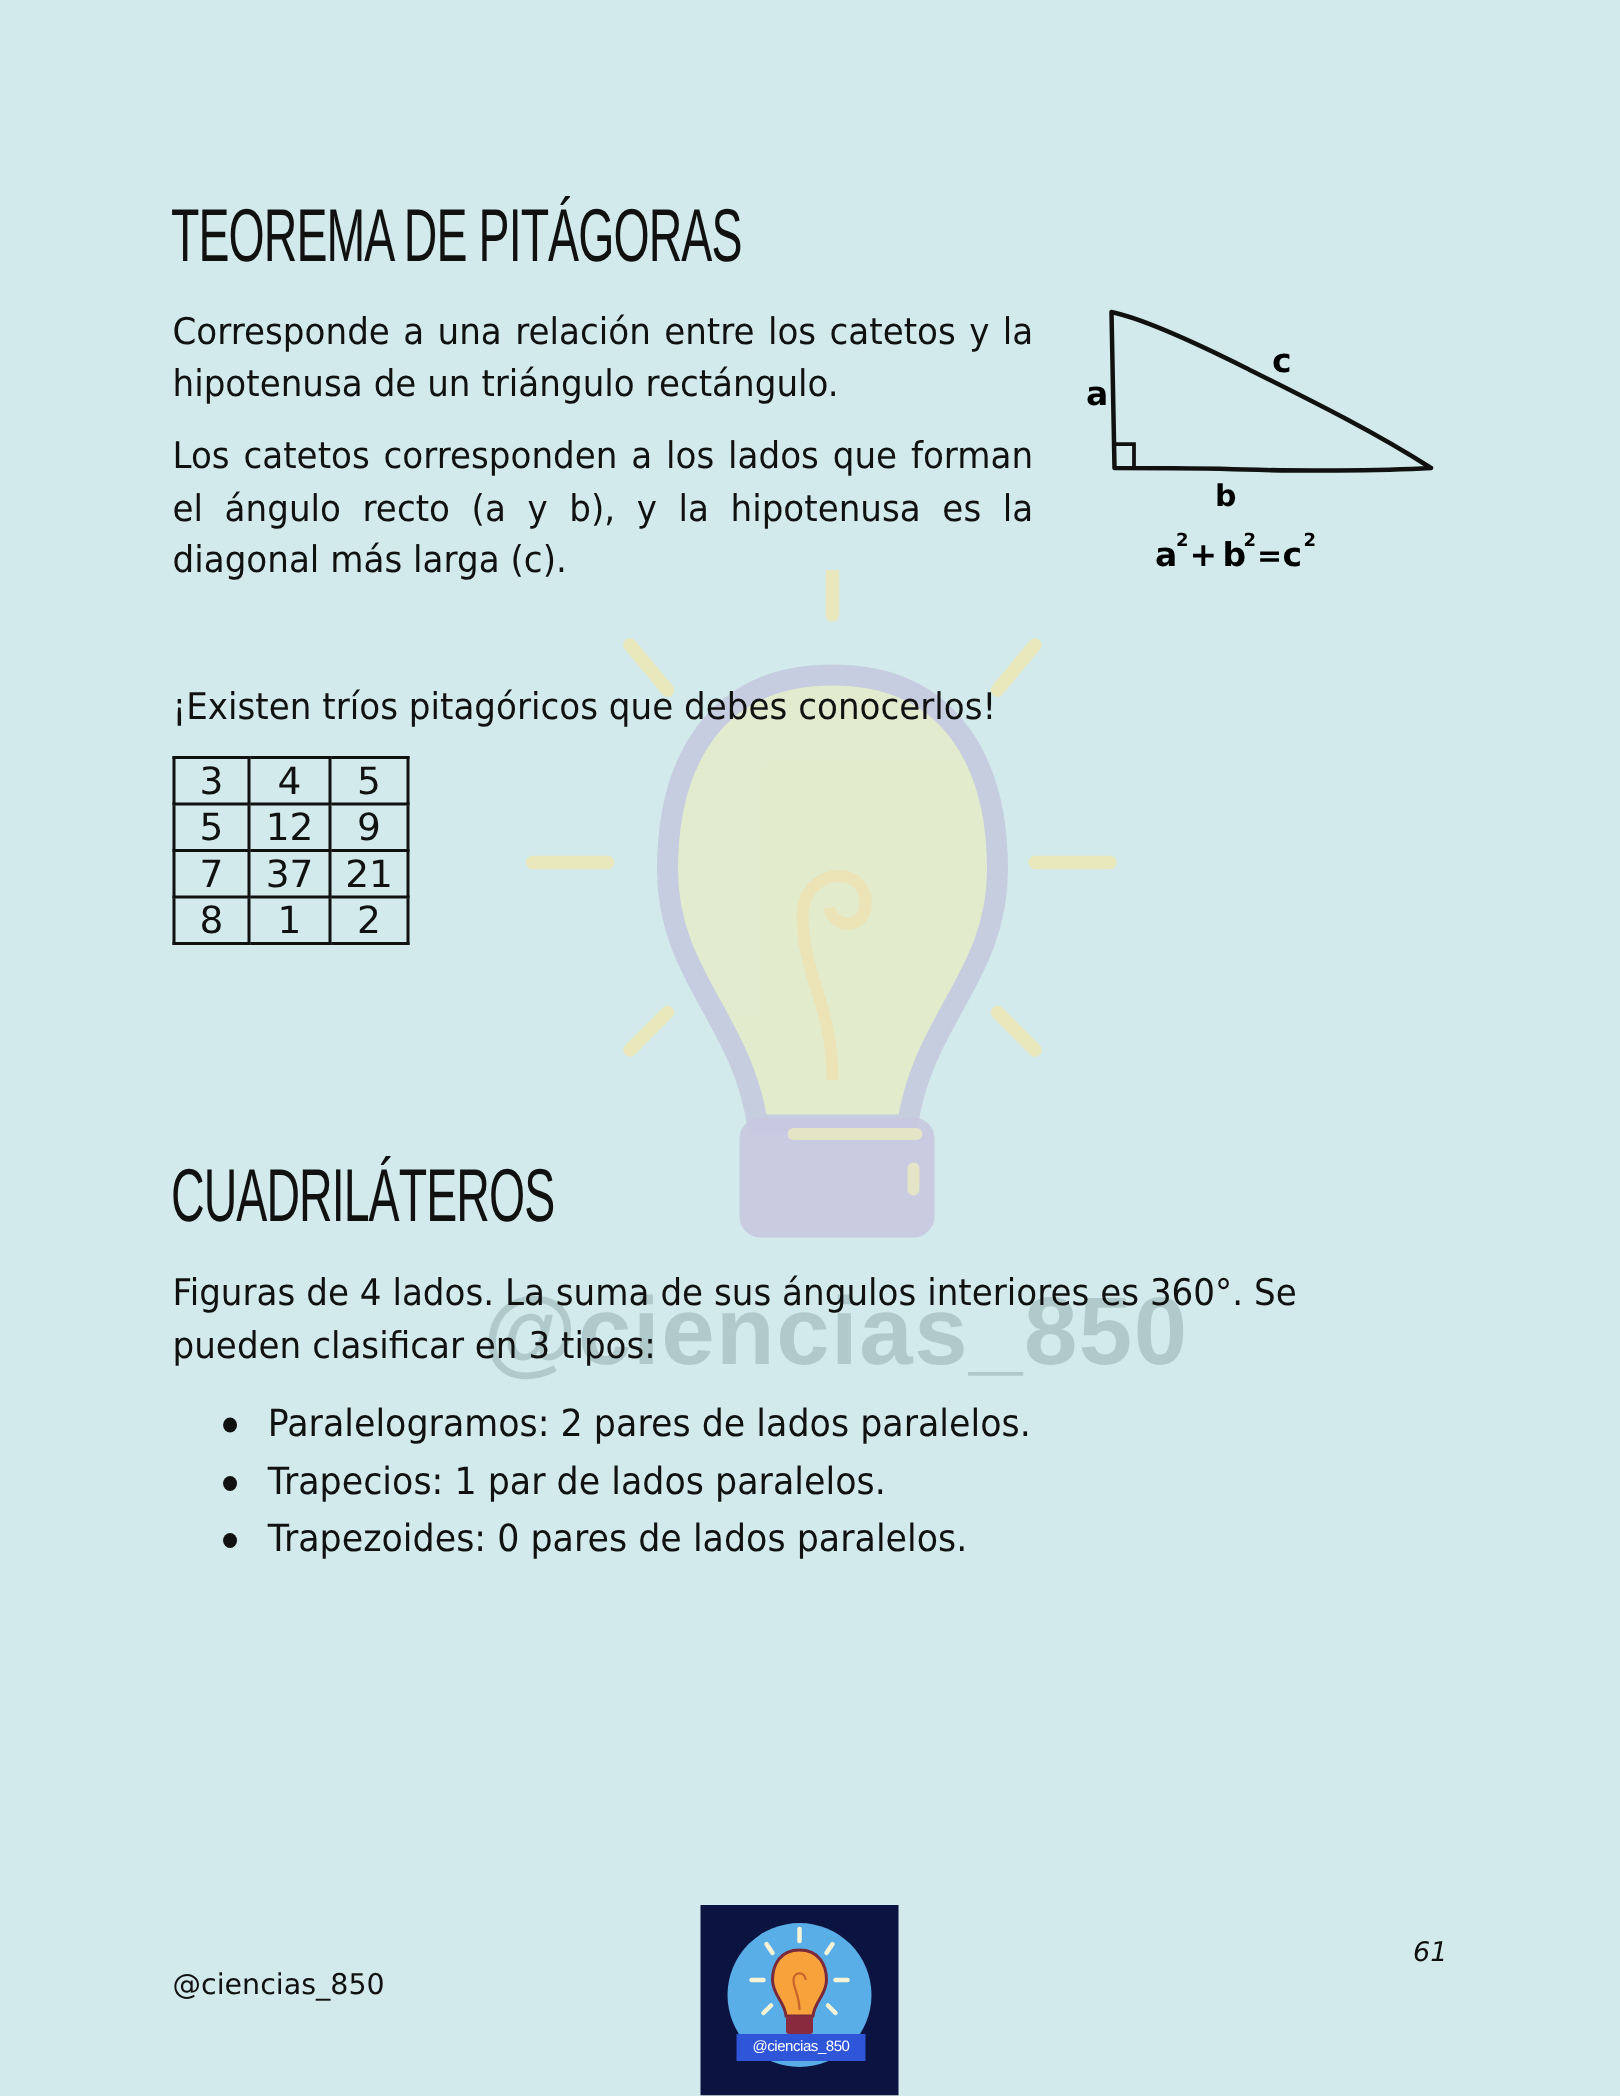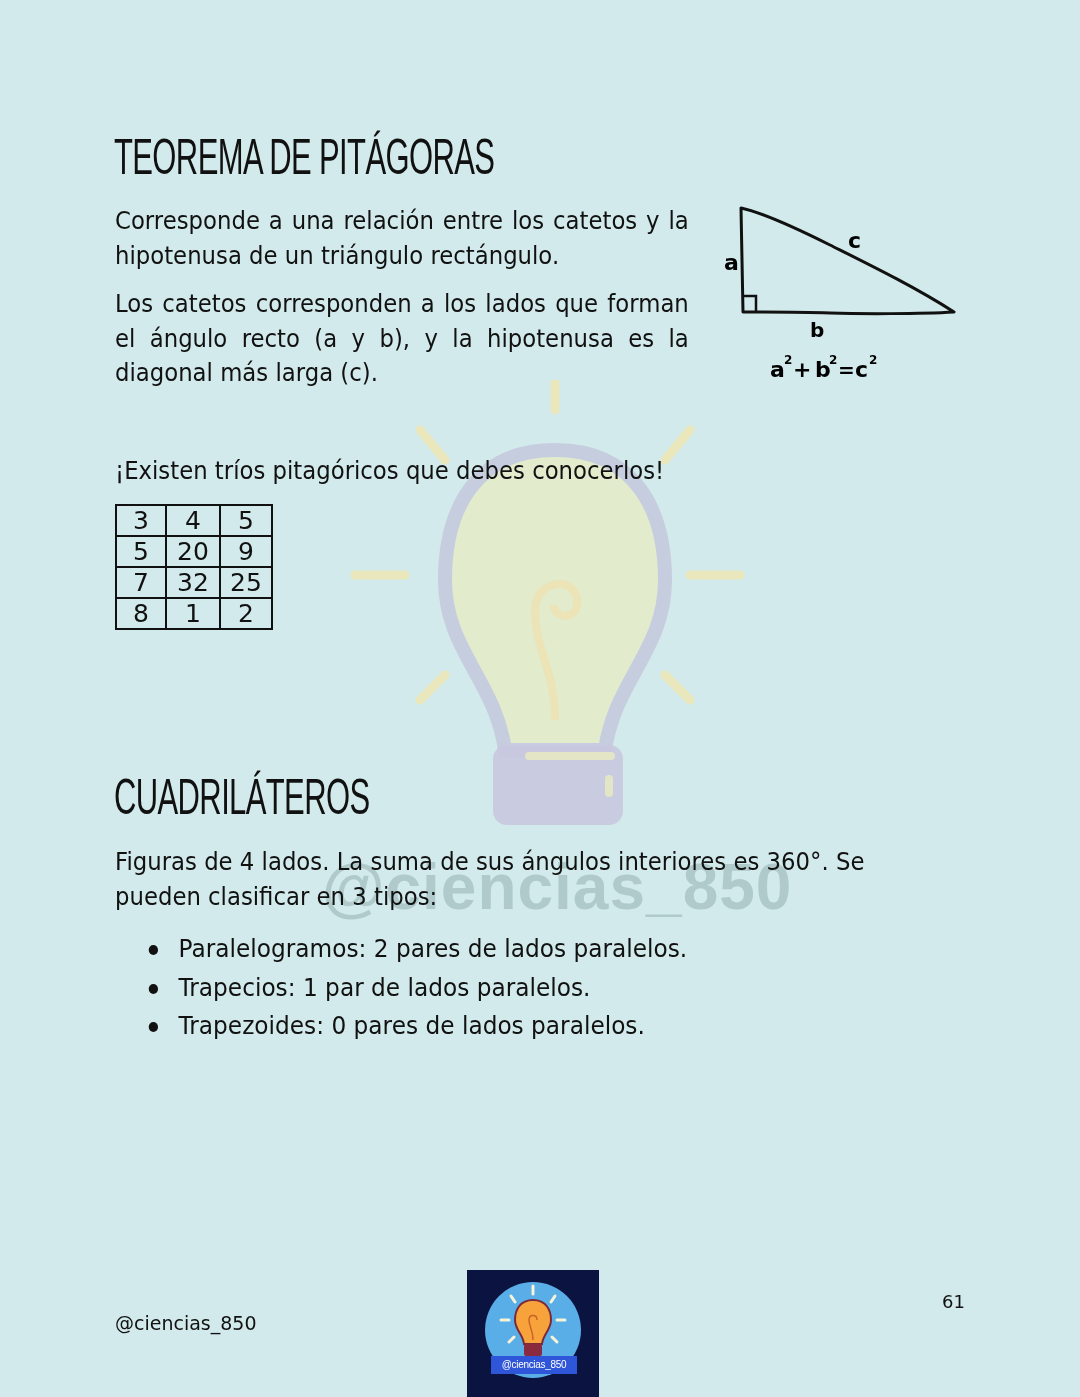--- a/index.html
+++ b/index.html
@@ -57,20 +57,21 @@
     position: absolute; left: 4px; top: 15px; width: 10px; height: 10px; border-radius: 50%; background: #111;
   }
   .diagram { position: absolute; left: 700px; top: 190px; width: 280px; height: 200px; }
   .footer-handle {
     position: absolute; left: 115px; top: 1312px; font-size: 19px;
     font-family: "DejaVu Sans", sans-serif;
   }
   .page-number {
     position: absolute; left: 942px; top: 1291px; font-size: 18px;
     font-family: "DejaVu Sans", sans-serif;
+    font-style: italic;
   }
   .logo {
     position: absolute; left: 467px; top: 1270px; width: 132px; height: 127px;
     background: #0b1340;
   }
   .logo-label {
     position: absolute; left: 24px; top: 86px; width: 86px; height: 18px;
     background: #2f55d8; color: #fff; font-size: 10px; line-height: 18px; text-align: center;
     font-family: "Liberation Sans", sans-serif; letter-spacing: -0.3px;
   }
@@ -124,27 +125,27 @@
 
 <table class="triples">
   <tbody>
     <tr>
       <td class="c0">3</td>
       <td class="c1">4</td>
       <td class="c2">5</td>
     </tr>
     <tr>
       <td class="c0">5</td>
-      <td class="c1">20</td>
+      <td class="c1">12</td>
       <td class="c2">9</td>
     </tr>
     <tr>
       <td class="c0">7</td>
-      <td class="c1">32</td>
-      <td class="c2">25</td>
+      <td class="c1">37</td>
+      <td class="c2">21</td>
     </tr>
     <tr>
       <td class="c0">8</td>
       <td class="c1">1</td>
       <td class="c2">2</td>
     </tr>
   </tbody>
 </table>
 
 <h1 class="title title-2">CUADRILÁTEROS</h1>

